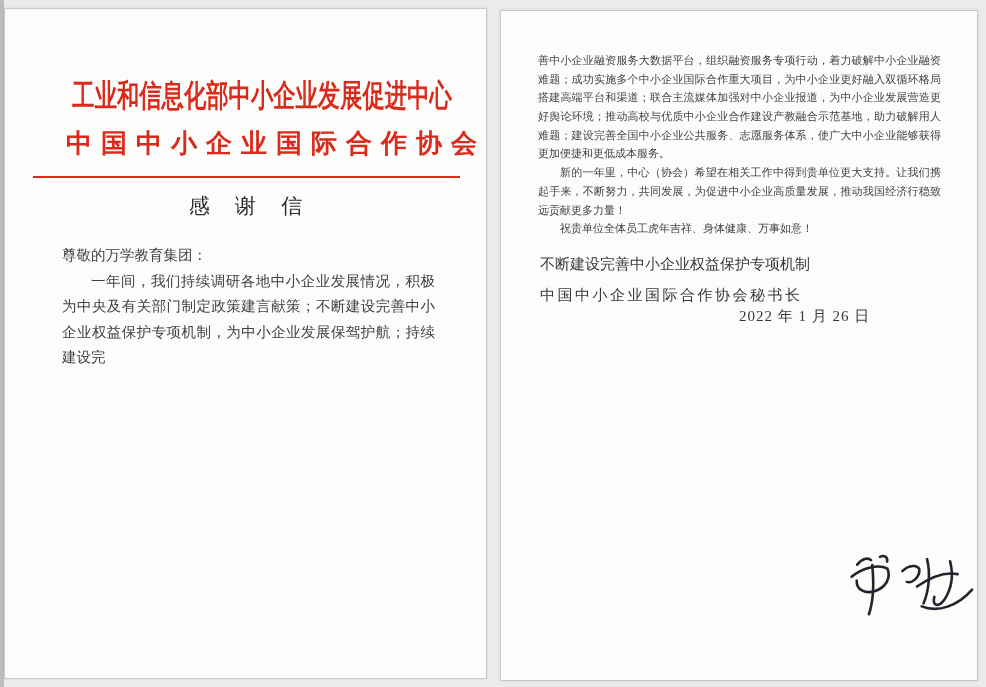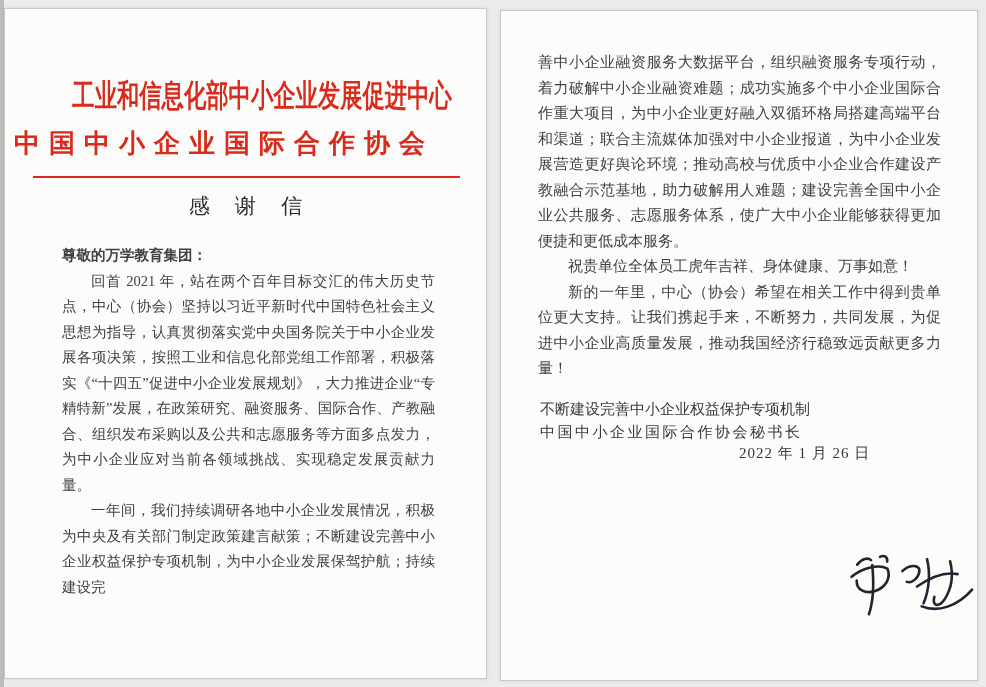--- a/index.html
+++ b/index.html
@@ -19,53 +19,52 @@
   .page-right{left:500px;top:10px;width:478px;height:671px;}
 
   
   .org1{
     margin-top:66px;text-align:center;white-space:nowrap;
     color:var(--red);font-family:"Liberation Sans","DejaVu Sans",sans-serif;
     font-weight:bold;font-size:31px;letter-spacing:0px;
     transform:scaleX(.72);transform-origin:50% 50%;
   }
   .org2{
-    margin-top:9px;text-align:left;white-space:nowrap;
+    margin-top:9px;text-align:right;white-space:nowrap;
     color:var(--red);font-weight:bold;font-size:26px;
     letter-spacing:9px;text-indent:9px;
   }
   .red-rule{height:2px;background:var(--red);margin:15px 26px 0 28px;}
   .letter-title{
     margin-top:14px;text-align:center;font-size:21px;font-weight:normal;
     color:#2b2b2b;letter-spacing:10px;text-indent:10px;white-space:nowrap;
   }
 
   
   .body1{
     margin:23px 51px 0 57px;
     font-size:14.5px;line-height:1.76;color:#414141;
     text-align:justify;
   }
   .body2{
     padding:40px 36px 0 37px;
-    font-size:15px;line-height:1.70;color:#414141;
+    font-size:11px;line-height:1.70;color:#414141;
     text-align:justify;
-    font-family:Liberation Mono, monospace;
   }
   .body1 p,.body2 p{margin:0;}
   p.indent{text-indent:2em;}
-  .salutation{margin:0;font-weight:bold;}
+  .salutation{margin:0;}
 
   
   .signoff{
     margin-top:19px;padding-left:39px;
     font-size:15px;color:#383838;line-height:1.0;
   }
   .signoff-line1{margin:0;white-space:nowrap;}
-  .signoff-line2{margin:8px 0 0 0;letter-spacing:2.5px;white-space:nowrap;}
+  .signoff-line2{margin:16px 0 0 0;letter-spacing:2.5px;white-space:nowrap;}
   .signoff-date{margin:6px 0 0 199px;letter-spacing:1px;white-space:nowrap;}
 
   .signature{
     position:absolute;left:330px;top:536px;width:146px;height:80px;
     transform:rotate(-2deg);
   }
   .signature path{stroke:#23242e;stroke-width:2.6;fill:none;
     stroke-linecap:round;stroke-linejoin:round;}
 </style>
 </head>
@@ -74,30 +73,29 @@
 <div class="scan-edge"></div>
 
 <div class="page page-left">
   <div class="org1">工业和信息化部中小企业发展促进中心</div>
   <div class="org2">中国中小企业国际合作协会</div>
   <div class="red-rule"></div>
   <div class="letter-title">感 谢 信</div>
 
   <div class="body1">
     <p class="salutation">尊敬的万学教育集团：</p>
-    <p class="indent">回首 2021 年，站在两个百年目标交汇的伟大历史节点，中心（协会）坚持以习近平新时代中国特色社会主义思想为指导，认真贯彻落实党中央国务院关于中小企业发展各项决策，按照工业和信息化部党组工作部署，积极落实《“十四五”促进中小企业发展规划》，大力推进企业“专精特新”发展，在政策研究、融资服务、国际合作、产教融合、组织发布采购以及公共和志愿服务等方面多点发力，为中小企业应对当前各领域挑战、实现稳定发展贡献力量。</p>
     <p class="indent">一年间，我们持续调研各地中小企业发展情况，积极为中央及有关部门制定政策建言献策；不断建设完善中小企业权益保护专项机制，为中小企业发展保驾护航；持续建设完</p>
   </div>
 </div>
 
 <div class="page page-right">
   <div class="body2">
     <p>善中小企业融资服务大数据平台，组织融资服务专项行动，着力破解中小企业融资难题；成功实施多个中小企业国际合作重大项目，为中小企业更好融入双循环格局搭建高端平台和渠道；联合主流媒体加强对中小企业报道，为中小企业发展营造更好舆论环境；推动高校与优质中小企业合作建设产教融合示范基地，助力破解用人难题；建设完善全国中小企业公共服务、志愿服务体系，使广大中小企业能够获得更加便捷和更低成本服务。</p>
+    <p class="indent">新的一年里，中心（协会）希望在相关工作中得到贵单位更大支持。让我们携起手来，不断努力，共同发展，为促进中小企业高质量发展，推动我国经济行稳致远贡献更多力量！</p>
     <p class="indent">祝贵单位全体员工虎年吉祥、身体健康、万事如意！</p>
-    <p class="indent">新的一年里，中心（协会）希望在相关工作中得到贵单位更大支持。让我们携起手来，不断努力，共同发展，为促进中小企业高质量发展，推动我国经济行稳致远贡献更多力量！</p>
   </div>
 
   <div class="signoff">
     <p class="signoff-line1">不断建设完善中小企业权益保护专项机制</p>
     <p class="signoff-line2">中国中小企业国际合作协会秘书长</p>
     <p class="signoff-date">2022 年 1 月 26 日</p>
   </div>
 
   <svg class="signature" viewBox="0 0 146 80" role="img" aria-label="单立坡">
     <path d="M27,16 C32,10 38,9 41,12"></path>

